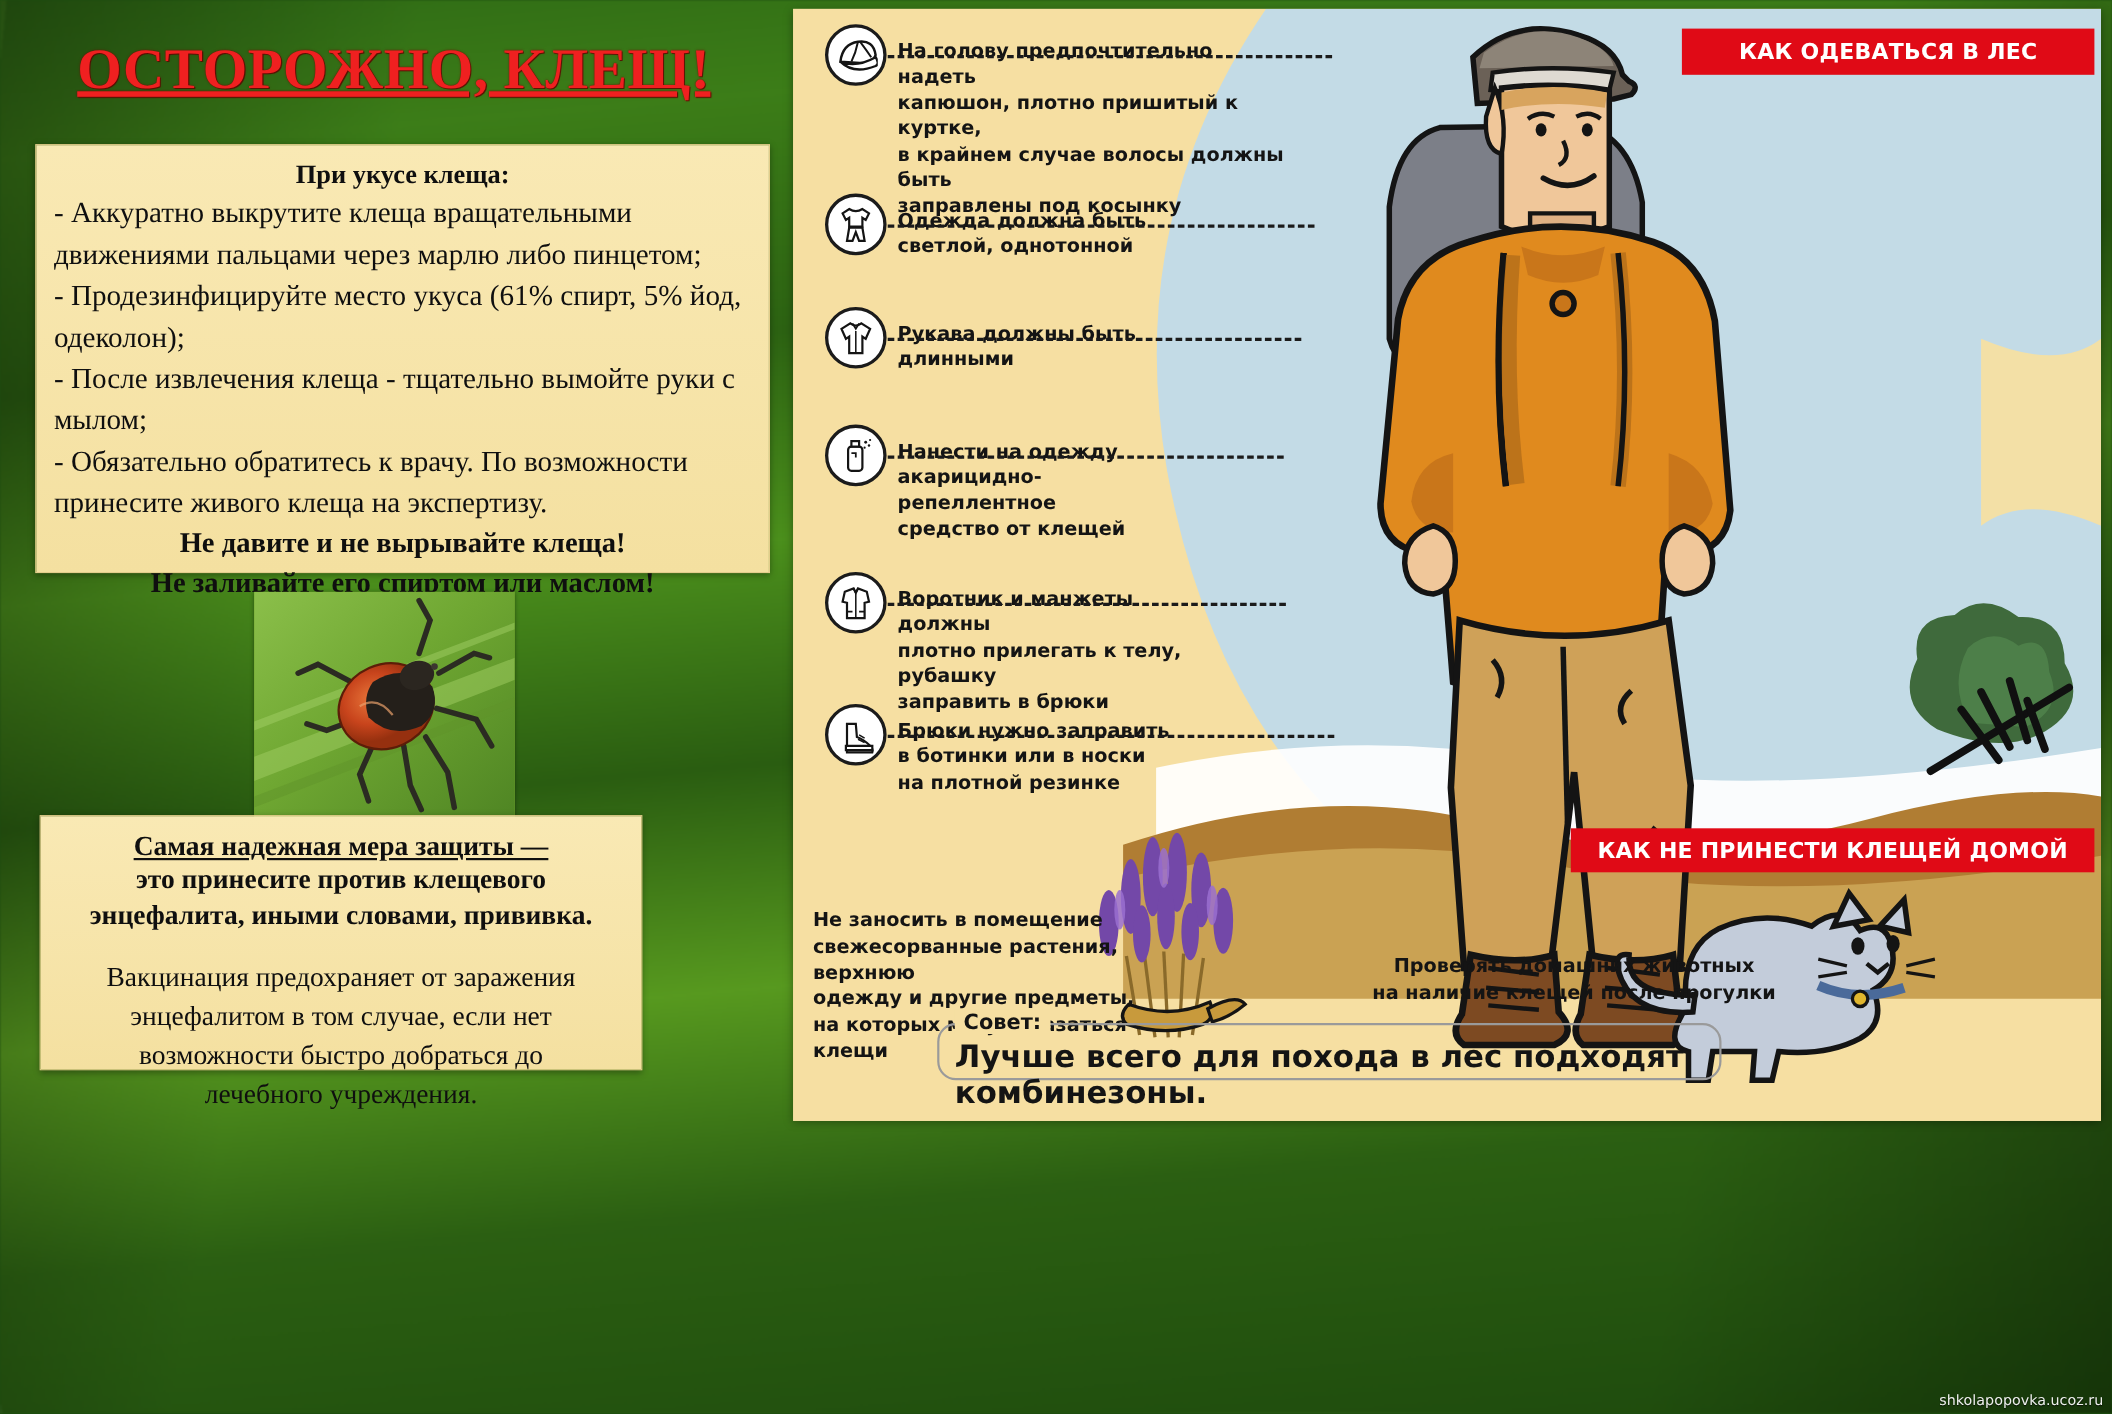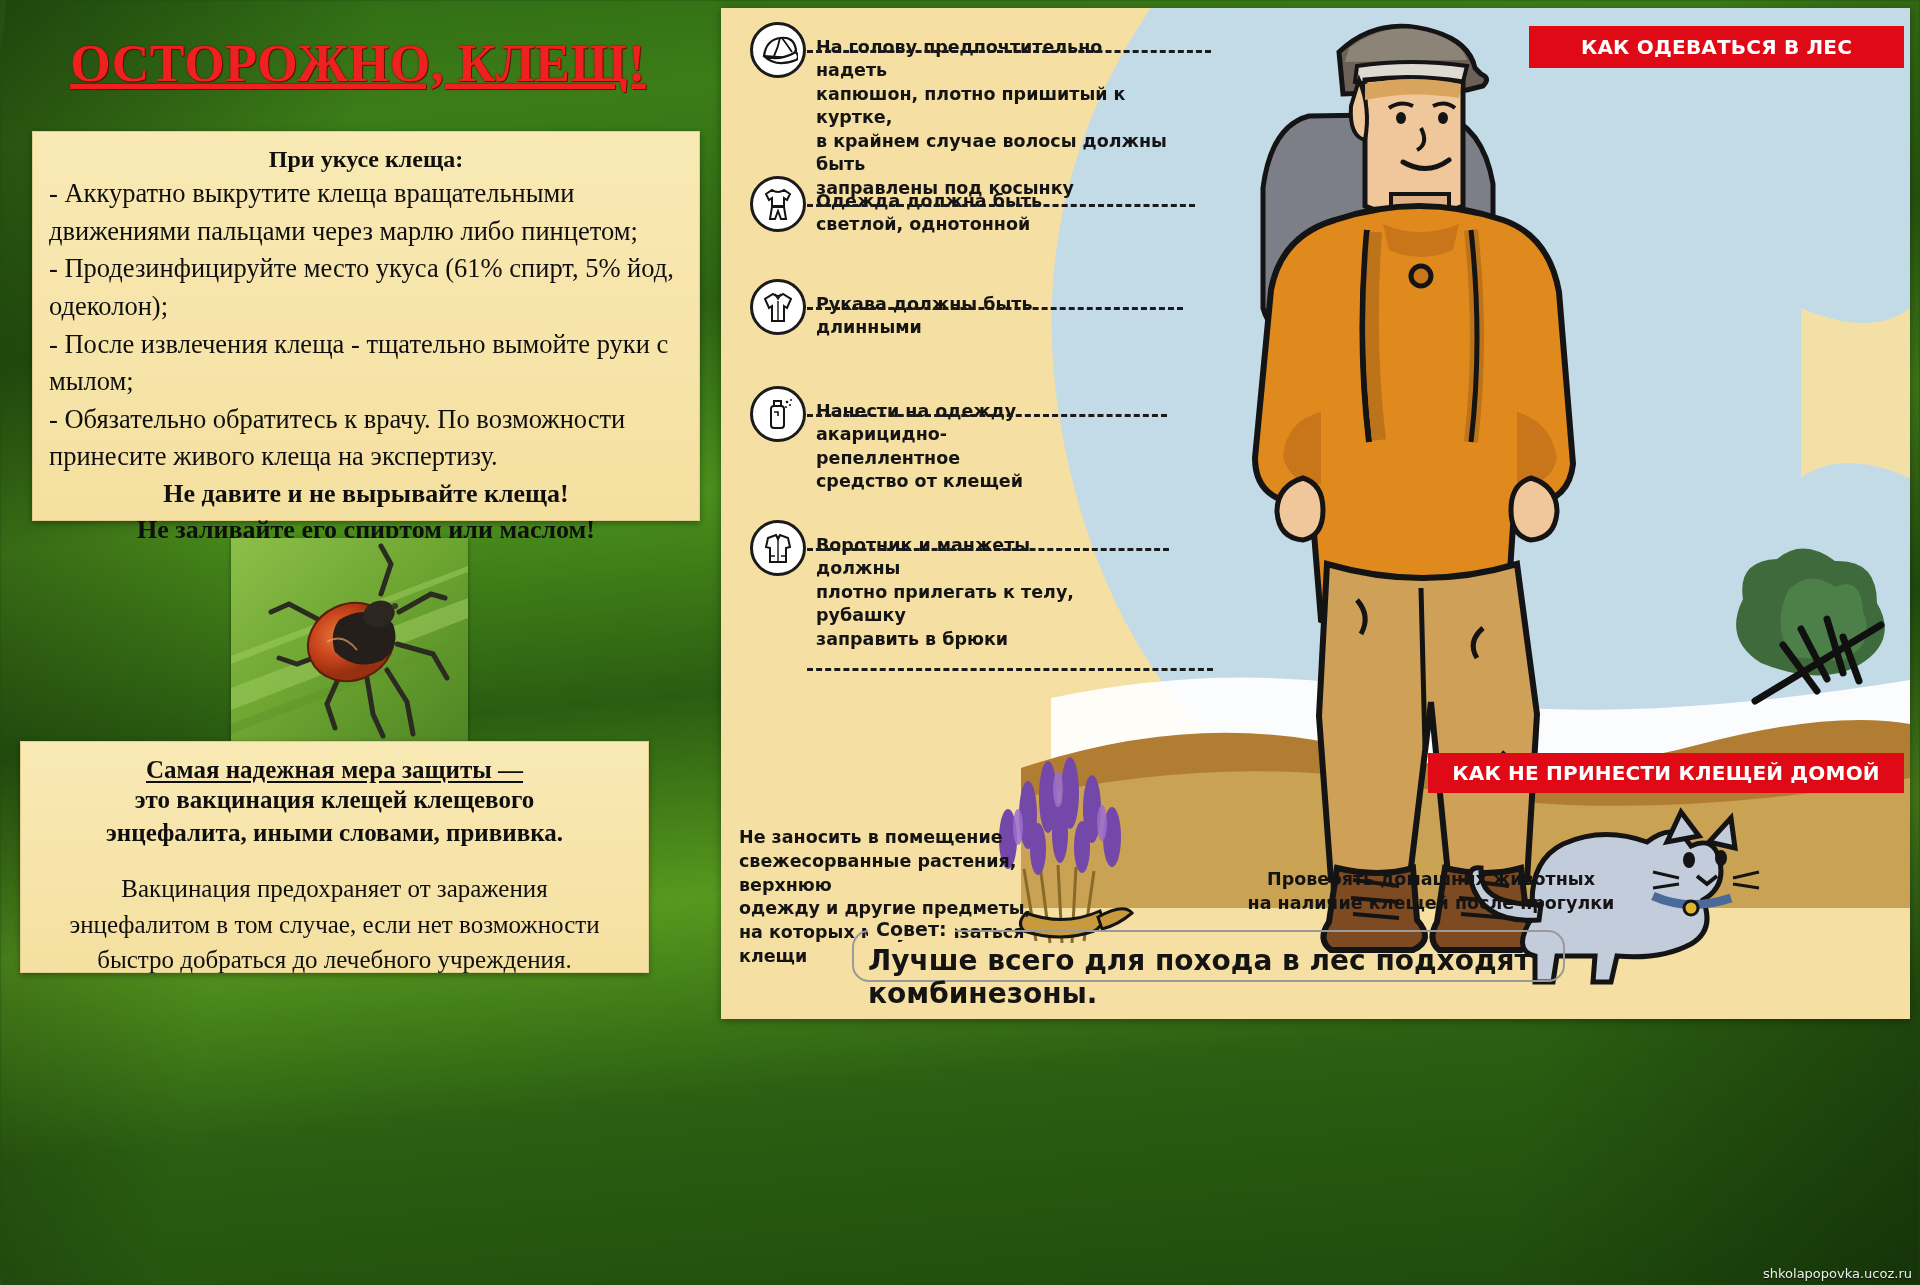--- a/index.html
+++ b/index.html
@@ -60,21 +60,21 @@
   .bite-line { font-size: 26.5px; line-height: 1.42; }
   .bite-strong { text-align: center; font-weight: 700; font-size: 26px; line-height: 1.38; }
 
   #tick-photo {
     position: absolute; left: 231px; top: 538px; width: 237px; height: 213px;
     overflow: hidden; box-shadow: 0 1px 4px rgba(0,0,0,.4);
     background: #6ea32c;
   }
   #tick-photo svg { display: block; }
 
-  #vax-box { left: 20px; top: 741px; width: 629px; height: 232px; padding: 14px 38px 10px; }
+  #vax-box { left: 36px; top: 741px; width: 548px; height: 232px; padding: 14px 38px 10px; }
   #vax-head1 {
     text-align: center; font-weight: 700; font-size: 25px;
     text-decoration: underline; text-underline-offset: 3px;
   }
   .vax-head { text-align: center; font-weight: 700; font-size: 25px; line-height: 1.3; }
   #vax-body { text-align: center; font-size: 25px; line-height: 1.42; margin-top: 22px; }
 
   
   #panel {
     position: absolute; left: 721px; top: 8px; width: 1189px; height: 1011px;
@@ -192,21 +192,21 @@
       <ellipse cx="120" cy="104" rx="44" ry="38" transform="rotate(-24 120 104)" fill="url(#bodyg)" stroke="#5c1d08" stroke-width="2"></ellipse>
       <path d="M108 82 q28 -18 54 4 q8 22 -10 36 q-28 12 -48 -8 q-6 -18 4 -32 Z" fill="#241f1a"></path>
       <ellipse cx="148" cy="76" rx="16" ry="13" transform="rotate(-20 148 76)" fill="#2b2620"></ellipse>
       <path d="M96 104 q16 -10 30 8" stroke="#e8a06b" stroke-width="2" fill="none" opacity=".7"></path>
       <circle cx="164" cy="68" r="3" fill="#3c3630"></circle>
     </svg>
   </div>
 
   <div class="cream-box" id="vax-box">
     <div id="vax-head1">Самая надежная мера защиты —</div>
-    <div class="vax-head">это вакцинация клещей клещевого</div>
+    <div class="vax-head">это принесите против клещевого</div>
     <div class="vax-head">энцефалита, иными словами, прививка.</div>
     <div id="vax-body">Вакцинация предохраняет от заражения энцефалитом в том случае, если нет возможности быстро добраться до лечебного учреждения.</div>
   </div>
 </div>
 
 <div id="panel">
 
   <svg id="panel-sky" viewBox="0 0 1189 1011" preserveAspectRatio="none">
     <rect width="1189" height="1011" fill="#f6dfa2"></rect>
 
@@ -406,20 +406,32 @@
         <path d="M18 7 l2 4 l2 -4" stroke="#141414" stroke-width="1.6" fill="none"></path>
         <path d="M20 12 l0 22" stroke="#141414" stroke-width="1.4"></path>
         <path d="M12 28 l5 0 M23 28 l5 0" stroke="#141414" stroke-width="1.6"></path>
       </svg>
     </span>
     <span class="tip-text">Воротник и манжеты должны
 плотно прилегать к телу, рубашку
 заправить в брюки</span>
   </div>
 
+  <div class="tip" style="left:29px; top:632px; width:330px;">
+    <span class="tip-icon">
+      <svg width="40" height="40" viewBox="0 0 40 40">
+        <path d="M12 10 l8 0 l1 12 q6 2 12 8 q3 3 2 6 l-23 0 Z" fill="#fff" stroke="#141414" stroke-width="2"></path>
+        <path d="M11 30 l24 0 l0 4 l-24 0 Z" fill="#fff" stroke="#141414" stroke-width="2"></path>
+        <path d="M22 24 l6 3 M23 20 l5 3" stroke="#141414" stroke-width="1.4"></path>
+      </svg>
+    </span>
+    <span class="tip-text">Брюки нужно заправить
+в ботинки или в носки
+на плотной резинке</span>
+  </div>
 
   <div class="free-note" style="left:18px; top:818px; width:330px;">Не заносить в помещение
 свежесорванные растения, верхнюю
 одежду и другие предметы,
 на которых могут оказаться клещи</div>
   <div class="free-note" style="left:480px; top:860px; width:460px; text-align:center;">Проверять домашних животных
 на наличие клещей после прогулки</div>
 
   <div id="advice-box">
     <span id="advice-legend">Совет:</span>

